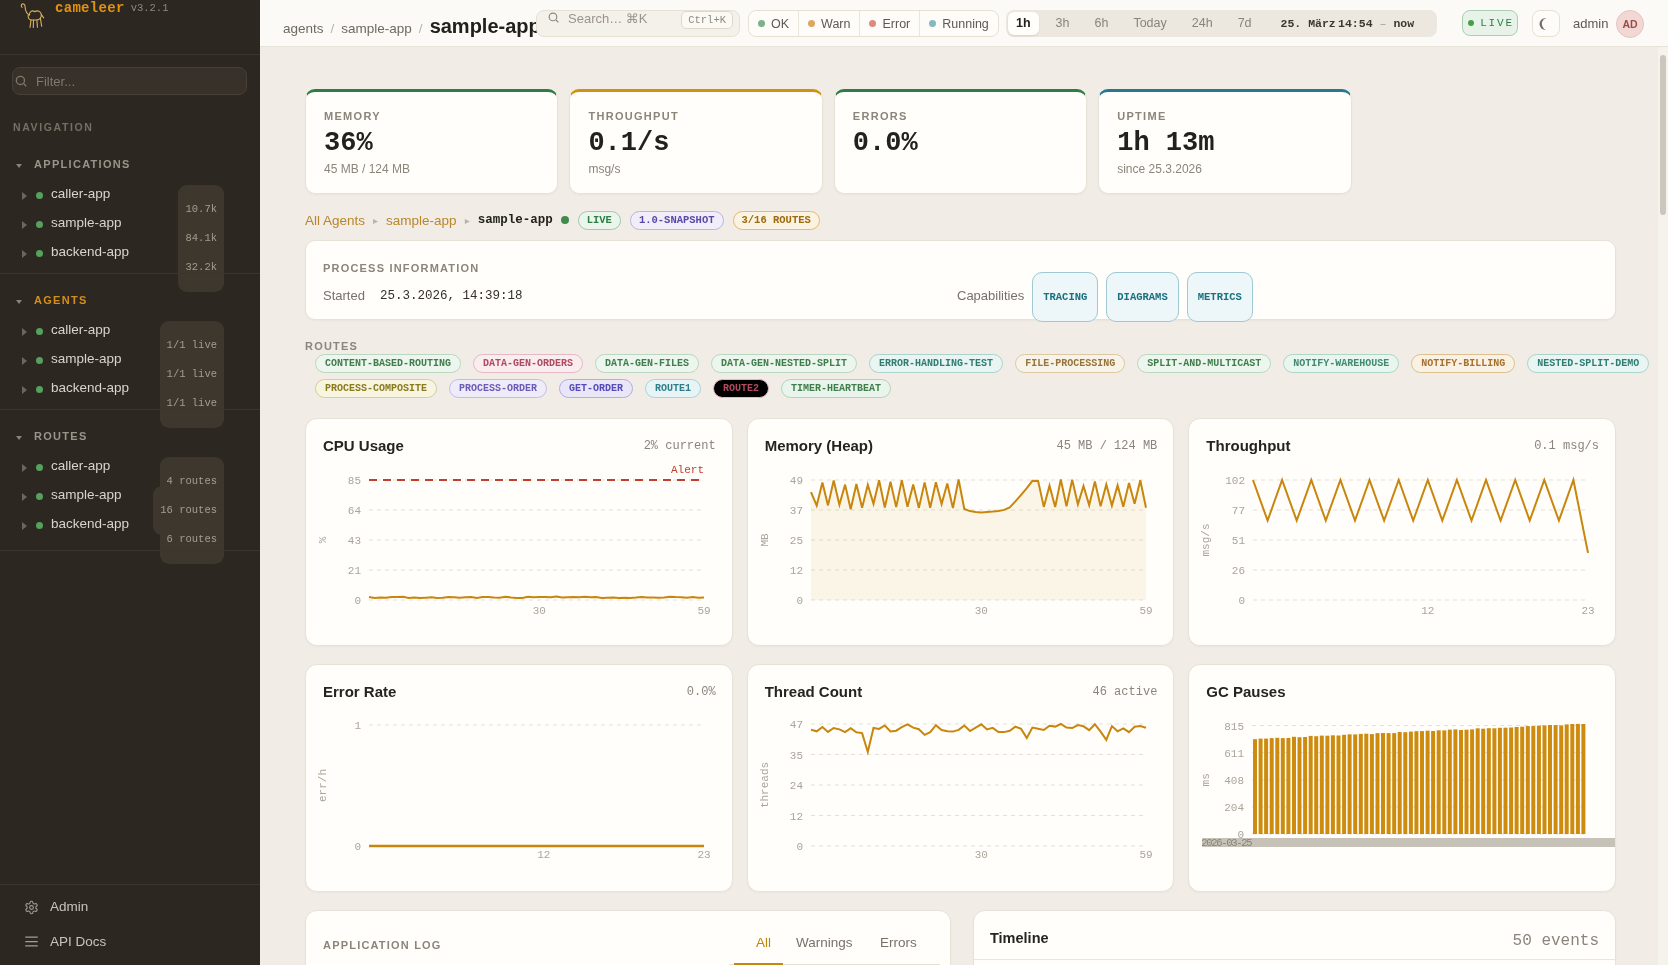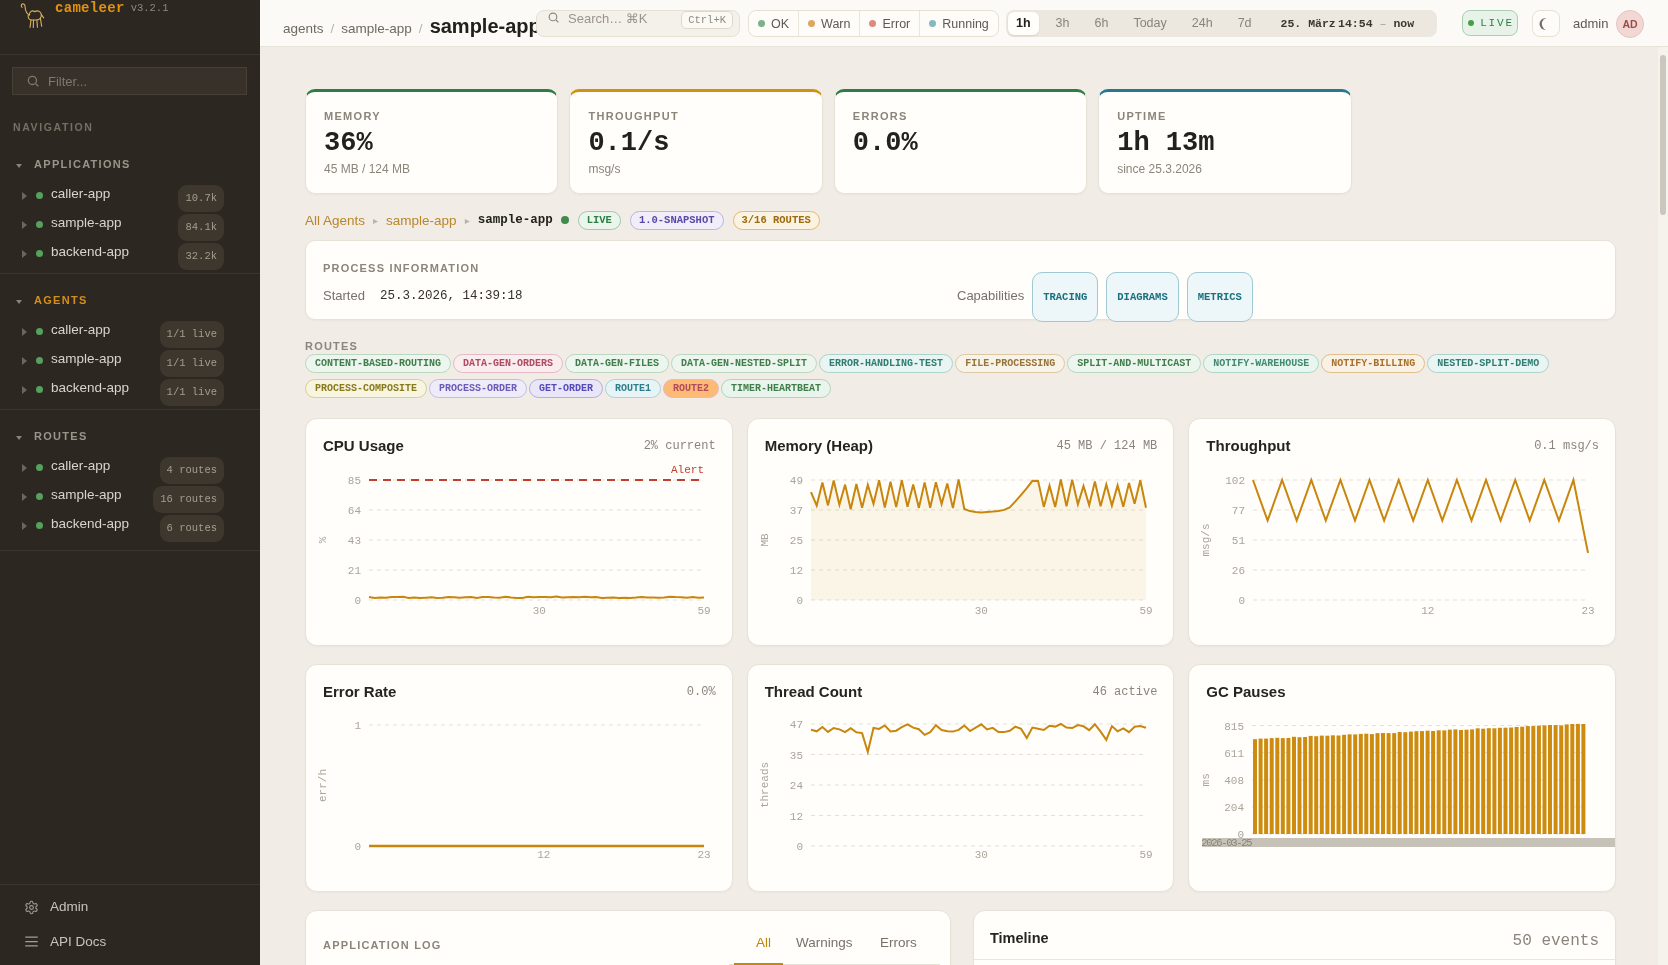--- a/index.html
+++ b/index.html
@@ -3,32 +3,32 @@
 <style>
 *{margin:0;padding:0;box-sizing:border-box}
 html,body{width:1668px;height:965px;overflow:hidden}
 body{font-family:"Liberation Sans",sans-serif;background:#f1ede6;position:relative}
 
 .sidebar{position:absolute;left:0;top:0;width:260px;height:965px;background:#2d2722;color:#d6d1c8;z-index:5}
 .sb-logo{height:55px;display:flex;padding-left:17px;border-bottom:1px solid #3b352d}
 .sb-logo svg{margin-right:8px}
 .sb-logo .name{font-family:"Liberation Mono",monospace;font-weight:bold;font-size:14px;color:#e2920f;letter-spacing:0.3px}
 .sb-logo .ver{font-family:"Liberation Mono",monospace;font-size:10.5px;color:#8f897e;margin-left:6px;margin-top:2px}
-.sb-filter{position:absolute;left:12px;right:13px;top:67px;height:28px;background:#37312a;border:1px solid #453f36;border-radius:0;display:flex;align-items:center;padding-left:13px;color:#7e7official}
+.sb-filter{position:absolute;left:12px;right:13px;top:67px;height:28px;background:#37312a;border:1px solid #453f36;border-radius:8px;display:flex;align-items:center;padding-left:1px;color:#7e7official}
 .sb-filter span{color:#7e786d;font-size:13px;margin-left:8px}
 .sb-nav-label{position:absolute;left:13px;top:121px;font-size:10.5px;letter-spacing:1.6px;color:#776f63;font-weight:bold}
 .sb-sec-head{position:absolute;left:0;width:100%;height:22px}
 .sb-sec-head .car{position:absolute;left:16px;top:6px;width:0;height:0;border-left:3.5px solid transparent;border-right:3.5px solid transparent;border-top:4.5px solid #8a8376}
 .sb-sec-head .t{position:absolute;left:34px;top:0;font-size:11px;font-weight:bold;letter-spacing:1.3px;color:#9b948a}
 .sb-sec-head .t.org{color:#d28f1c}
 .sb-item{position:absolute;left:0;width:100%;height:22px}
 .sb-item .ar{position:absolute;left:22px;top:7px;width:0;height:0;border-top:4px solid transparent;border-bottom:4px solid transparent;border-left:5px solid #6d6659}
 .sb-item .dot{position:absolute;left:36px;top:7px;width:7px;height:7px;border-radius:50%;background:#55a15e}
 .sb-item .nm{position:absolute;left:51px;top:1px;font-size:13.5px;color:#d9d4cb}
-.sb-item .bd{position:absolute;right:36px;top:0px;font-family:"Liberation Mono",monospace;font-size:10.5px;color:#a49d91;background:#3d372e;border-radius:9px;padding:7px 7px;line-height:13px}
+.sb-item .bd{position:absolute;right:36px;top:0px;font-family:"Liberation Mono",monospace;font-size:10.5px;color:#a49d91;background:#3d372e;border-radius:9px;padding:18px 7px;line-height:13px}
 .sb-div{position:absolute;left:0;width:260px;border-top:1px solid #3b352d}
 .sb-bottom-item{position:absolute;left:0;width:100%;height:24px;color:#c9c4ba;font-size:13.5px}
 .sb-bottom-item .ic{position:absolute;left:24px;top:3px;color:#a59e92}
 .sb-bottom-item .tx{position:absolute;left:50px;top:2px}
 
 .topbar{position:absolute;left:260px;top:0;width:1408px;height:47px;background:#fbfaf6;border-bottom:1px solid #e7e3d8;z-index:4}
 .crumbs{position:absolute;left:23px;top:15px;font-size:13.5px;color:#6e6961}
 .crumbs .sep{color:#b9b4a9;margin:0 7px}
 .crumbs b{color:#22201c;font-size:20px}
 .search{position:absolute;left:276px;top:10px;width:204px;height:27px;background:#f4f1ea;border:1px solid #e5e1d5;border-radius:8px;display:flex;align-items:flex-start;padding:0 6px 0 10px}
@@ -65,21 +65,21 @@
 .pill.green{color:#2f7d46;background:#eaf6ec;border:1px solid #9fcaaa}
 .pill.purp{color:#5b49a8;background:#f1eefa;border:1px solid #bdb2e2}
 .pill.amber{color:#9c6a10;background:#faf3e2;border:1px solid #e0bc77}
 .procpanel{position:absolute;left:45px;top:193px;width:1311px;height:80px;background:#fffefb;border:1px solid #e7e2d7;border-radius:10px;box-shadow:0 1px 2px rgba(90,80,60,.05)}
 .procpanel .hd{position:absolute;left:17px;top:21px;font-size:11px;letter-spacing:1.2px;color:#8b857a;font-weight:bold}
 .procpanel .k{position:absolute;left:17px;top:47px;font-size:13px;color:#77716a}
 .procpanel .v{position:absolute;left:74px;top:48px;font-family:"Liberation Mono",monospace;font-size:12.5px;color:#33302a}
 .procpanel .cap{position:absolute;left:651px;top:47px;font-size:13px;color:#77716a}
 .cappill{font-family:"Liberation Mono",monospace;font-size:10.5px;font-weight:bold;color:#19707e;background:#edf6f8;border:1px solid #9ec9d2;border-radius:10px;padding:18px 10px;margin-left:8px}
 .routes-lb{position:absolute;left:45px;top:293px;font-size:11px;letter-spacing:1.2px;color:#8b857a;font-weight:bold}
-.tagrow{position:absolute;left:45px;width:1320px;display:flex;gap:2px}
+.tagrow{position:absolute;left:55px;width:1320px;display:flex;gap:12px}
 .rtag{font-family:"Liberation Mono",monospace;font-size:10px;font-weight:bold;letter-spacing:0;border-radius:10px;padding:3px 9px;white-space:nowrap}
 .chartrow{position:absolute;left:45px;width:1311px;display:grid;grid-template-columns:repeat(3,1fr);gap:14px}
 .chart{position:relative;background:#fffefb;border:1px solid #e7e2d7;border-radius:12px;height:228px;box-shadow:0 1px 2px rgba(90,80,60,.05);overflow:hidden}
 .chart .ttl{position:absolute;left:17px;top:18px;font-size:15px;font-weight:bold;color:#26241f;z-index:2}
 .chart .hv{position:absolute;right:16px;top:20px;font-family:"Liberation Mono",monospace;font-size:12px;color:#8a857c;z-index:2}
 .botrow{position:absolute;left:45px;top:863px;width:1311px;display:flex;gap:22px}
 .botcard{position:relative;background:#fffefb;border:1px solid #e7e2d7;border-radius:12px;height:130px;box-shadow:0 1px 2px rgba(90,80,60,.05)}
 .gcsmear{position:absolute;left:13px;top:173px;width:414px;height:9px;background:#c7c2b8;border-radius:1px;overflow:hidden}
 .gcsmear .lead{position:absolute;left:-1px;top:-1px;font-family:"Liberation Mono",monospace;font-size:10.5px;color:#89837a;letter-spacing:-1.3px;white-space:nowrap}
 .scrolltrack{position:absolute;right:0;top:47px;width:10px;height:918px;background:#f6f3ed;z-index:6}
@@ -279,21 +279,21 @@
       <span class="rtag" style="color:#3f7d4a;background:#edf6ee;border:1px solid #b9d8bf">SPLIT-AND-MULTICAST</span>
       <span class="rtag" style="color:#3f8a70;background:#e9f6f0;border:1px solid #aed6c5">NOTIFY-WAREHOUSE</span>
       <span class="rtag" style="color:#a8702c;background:#f9f1e4;border:1px solid #ddc08c">NOTIFY-BILLING</span>
       <span class="rtag" style="color:#2e7d74;background:#e9f5f3;border:1px solid #abd3cc">NESTED-SPLIT-DEMO</span>
     </div>
 <div class="tagrow" style="top:332px">
       <span class="rtag" style="color:#8a7a1e;background:#f7f5e0;border:1px solid #d6cf96">PROCESS-COMPOSITE</span>
       <span class="rtag" style="color:#6b5bb5;background:#efecfa;border:1px solid #c5bce6">PROCESS-ORDER</span>
       <span class="rtag" style="color:#564ab8;background:#e9e6f8;border:1px solid #b5ace0">GET-ORDER</span>
       <span class="rtag" style="color:#2e7d8a;background:#e7f4f6;border:1px solid #a9d2d9">ROUTE1</span>
-      <span class="rtag" style="color:#b04a60;background:#fdba74;border:1px solid #e5b9c3">ROUTE2</span>
+      <span class="rtag" style="color:#b04a60;background:#000000;border:1px solid #e5b9c3">ROUTE2</span>
       <span class="rtag" style="color:#3f7d4a;background:#e9f5ec;border:1px solid #b0d4b8">TIMER-HEARTBEAT</span>
     </div>
 <div class="chartrow" style="top:371px">
 <div class="chart">
         <div class="ttl">CPU Usage</div>
         <div class="hv">2% current</div>
         <svg width="428" height="228" viewBox="0 0 428 228" style="position:absolute;left:0;top:0">
           <line x1="63" y1="61" x2="398" y2="61" stroke="#e4e0d5" stroke-width="1" stroke-dasharray="4 4"></line>
           <text x="55" y="65" text-anchor="end" font-family="Liberation Mono, monospace" font-size="11" fill="#aaa59b">85</text>
           <line x1="63" y1="91" x2="398" y2="91" stroke="#e4e0d5" stroke-width="1" stroke-dasharray="4 4"></line>

